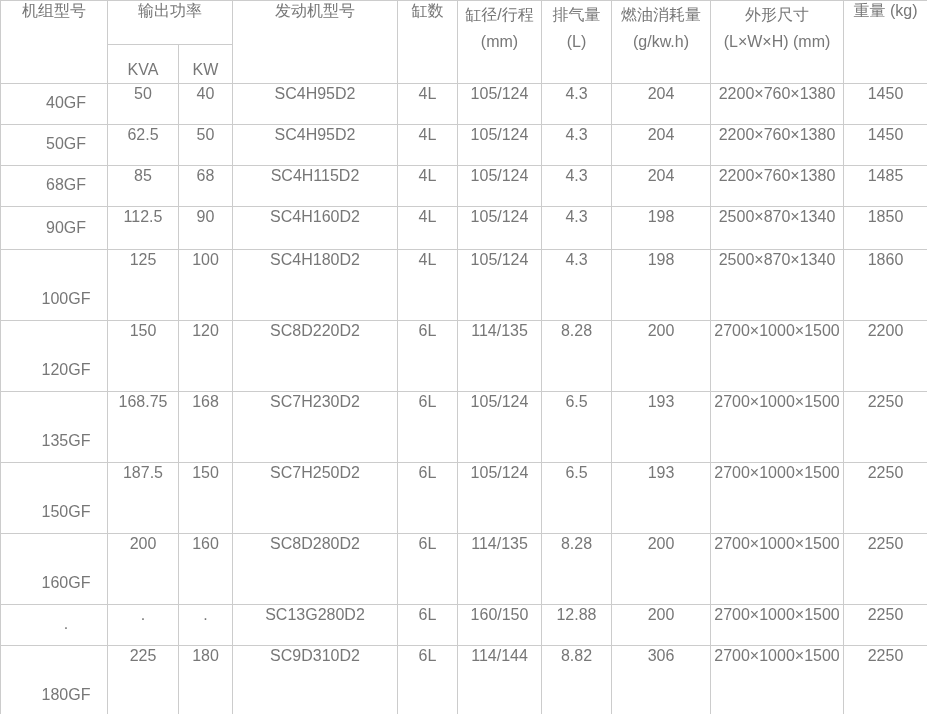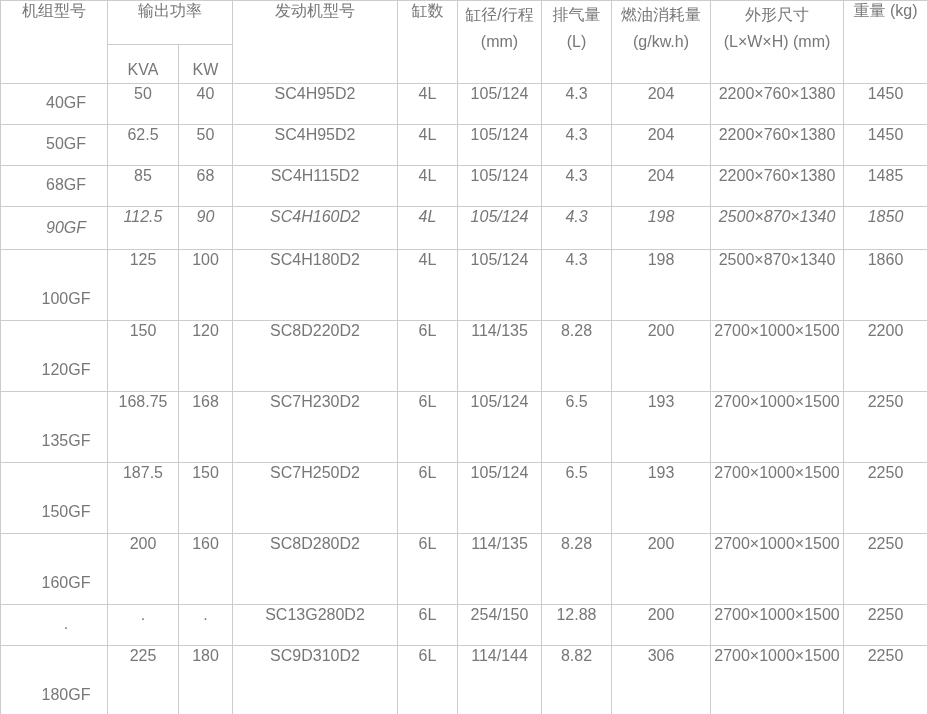--- a/index.html
+++ b/index.html
@@ -136,21 +136,21 @@
           <td>85</td>
           <td>68</td>
           <td>SC4H115D2</td>
           <td>4L</td>
           <td>105/124</td>
           <td>4.3</td>
           <td>204</td>
           <td>2200×760×1380</td>
           <td>1485</td>
         </tr>
-        <tr style="height: 43px; font-style: italic;">
+        <tr style="height: 43px;">
           <td class="model-col">90GF</td>
           <td>112.5</td>
           <td>90</td>
           <td>SC4H160D2</td>
           <td>4L</td>
           <td>105/124</td>
           <td>4.3</td>
           <td>198</td>
           <td>2500×870×1340</td>
           <td>1850</td>
@@ -214,21 +214,21 @@
           <td>200</td>
           <td>2700×1000×1500</td>
           <td>2250</td>
         </tr>
         <tr style="height: 41px;">
           <td class="model-col">.</td>
           <td>.</td>
           <td>.</td>
           <td>SC13G280D2</td>
           <td>6L</td>
-          <td>254/150</td>
+          <td>160/150</td>
           <td>12.88</td>
           <td>200</td>
           <td>2700×1000×1500</td>
           <td>2250</td>
         </tr>
         <tr style="height: 71px;">
           <td class="model-col">180GF</td>
           <td>225</td>
           <td>180</td>
           <td>SC9D310D2</td>

